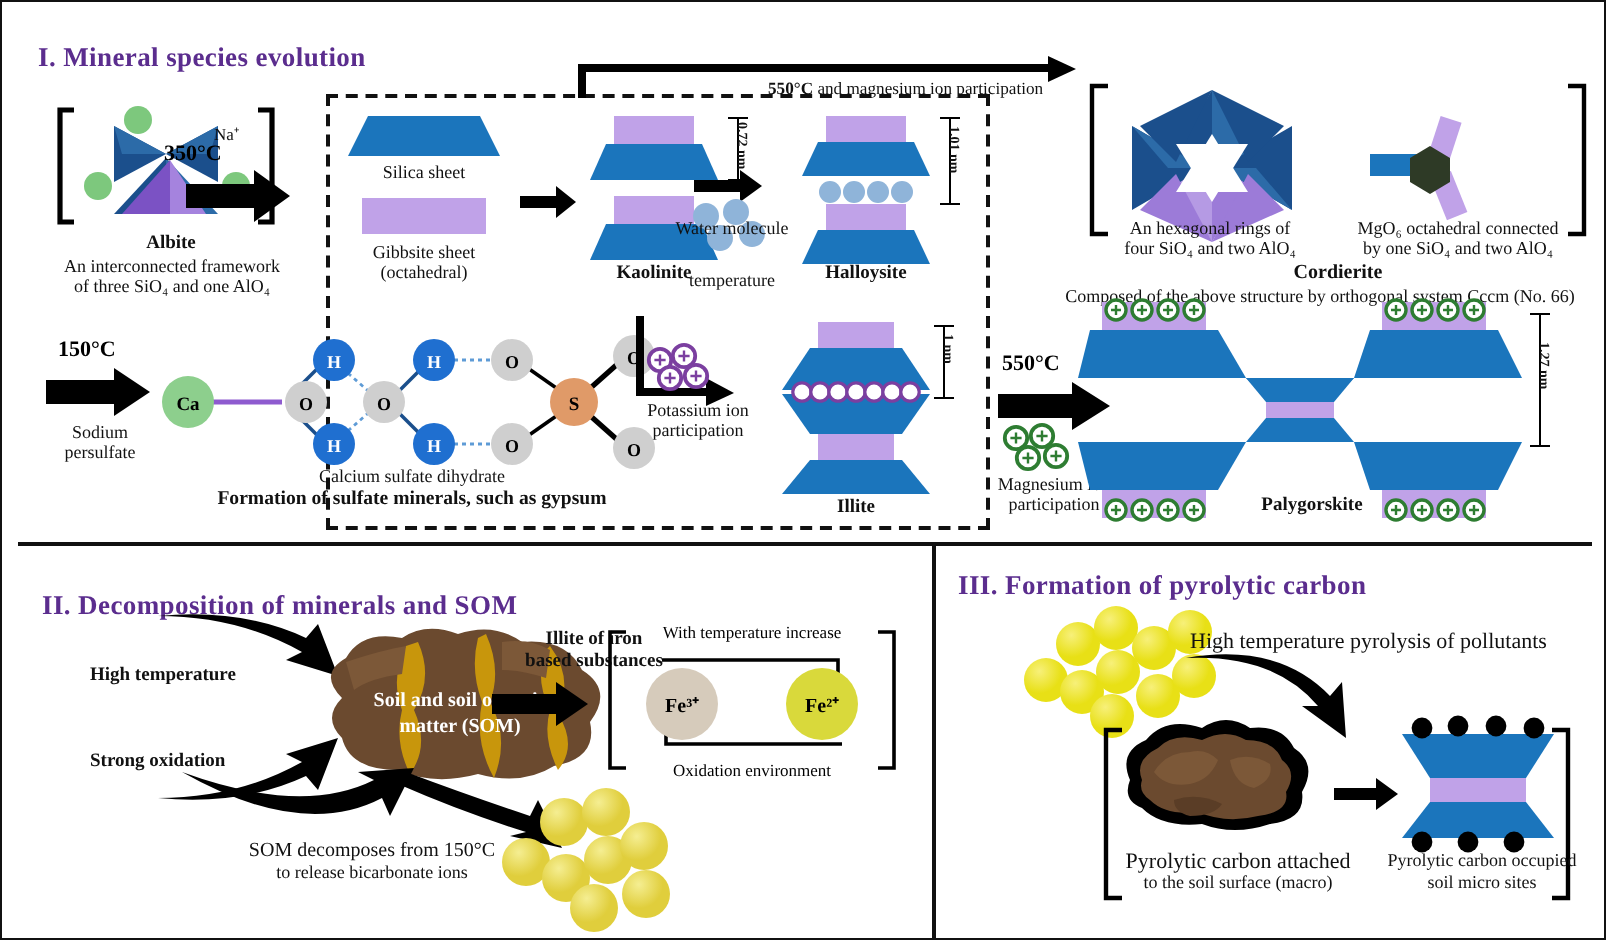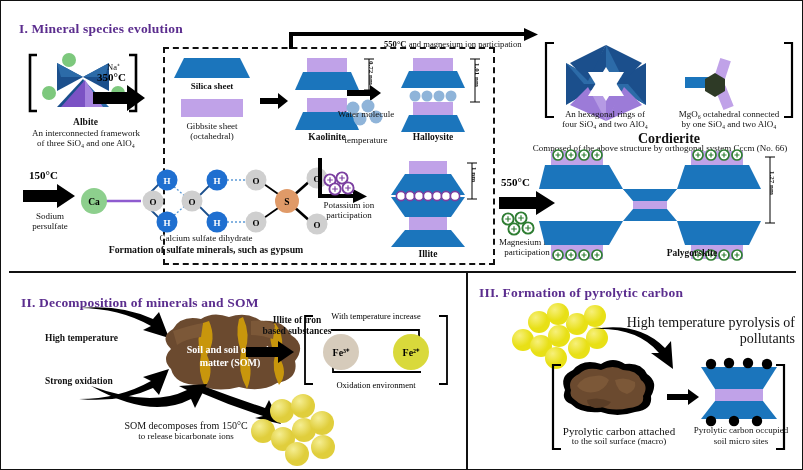--- a/index.html
+++ b/index.html
@@ -46,35 +46,35 @@
       <circle cx="46" cy="11" r="7" fill="#7DC87D"></circle>
       <circle cx="26" cy="44" r="7" fill="#7DC87D"></circle>
       <circle cx="95" cy="44" r="7" fill="#7DC87D"></circle>
     </svg>
     <div class="abs" style="left:84px;top:12px;font-size:8.5px;font-family:'Liberation Serif',serif;">Na⁺</div>
   </div>
   <div class="abs lbl-b" style="left:17px;top:116px;width:135px;">Albite</div>
   <div class="abs lbl" style="left:6px;top:127px;width:158px;">An interconnected framework</div>
   <div class="abs lbl" style="left:6px;top:137px;width:158px;">of three SiO₄ and one AlO₄</div>
 
-  <div class="abs temp" style="left:96px;top:70px;">350°C</div>
+  <div class="abs temp" style="left:81px;top:70px;">350°C</div>
   <div class="abs" style="left:92px;top:84px;">
     <svg width="52" height="26" viewBox="0 0 52 26">
       <polygon points="0,7 34,7 34,0 52,13 34,26 34,19 0,19" fill="#000"></polygon>
     </svg>
   </div>
 
   <div class="dashbox" style="left:162px;top:46px;width:332px;height:218px;"></div>
 
   <div class="abs" style="left:173px;top:57px;">
     <svg width="76" height="20" viewBox="0 0 76 20">
         <polygon points="10,0 66,0 76,20 0,20" fill="#1B75BC"></polygon>
       </svg>
   </div>
-  <div class="abs lbl" style="left:166px;top:80px;width:90px;font-weight:bold;">Silica sheet</div>
+  <div class="abs lbl" style="left:166px;top:80px;width:90px;">Silica sheet</div>
 
   <div class="abs gibb" style="left:180px;top:98px;width:62px;height:18px;"></div>
   <div class="abs lbl" style="left:166px;top:120px;width:90px;">Gibbsite sheet</div>
   <div class="abs lbl" style="left:166px;top:130px;width:90px;">(octahedral)</div>
 
   <div class="abs" style="left:259px;top:92px;">
     <svg width="28" height="16" viewBox="0 0 28 16">
         <polygon points="0,5 18,5 18,0 28,8 18,16 18,11 0,11" fill="#000"></polygon>
       </svg>
   </div>
@@ -178,21 +178,21 @@
       <rect x="32" y="0" width="11" height="20" fill="#C0A2E8" transform="rotate(18 37 10)"></rect>
       <rect x="0" y="18" width="24" height="11" fill="#1B75BC"></rect>
       <rect x="34" y="28" width="11" height="22" fill="#C0A2E8" transform="rotate(-22 39 39)"></rect>
       <polygon points="30,14 40,20 40,32 30,38 20,32 20,20" fill="#2E3A26"></polygon>
     </svg>
   </div>
   <div class="abs lbl" style="left:544px;top:108px;width:120px;">An hexagonal rings of</div>
   <div class="abs lbl" style="left:544px;top:118px;width:120px;">four SiO₄ and two AlO₄</div>
   <div class="abs lbl" style="left:662px;top:108px;width:132px;">MgO₆ octahedral connected</div>
   <div class="abs lbl" style="left:662px;top:118px;width:132px;">by one SiO₄ and two AlO₄</div>
-  <div class="abs lbl-b" style="left:543px;top:130px;width:250px;font-size:14px;">Cordierite</div>
+  <div class="abs lbl-b" style="left:543px;top:130px;width:250px;font-size:10px;">Cordierite</div>
   <div class="abs lbl" style="left:515px;top:142px;width:288px;">Composed of the above structure by orthogonal system Cccm (No. 66)</div>
 
   <div class="abs temp" style="left:28px;top:168px;">150°C</div>
   <div class="abs" style="left:22px;top:183px;">
     <svg width="52" height="24" viewBox="0 0 52 24">
         <polygon points="0,6 34,6 34,0 52,12 34,24 34,18 0,18" fill="#000"></polygon>
       </svg>
   </div>
   <div class="abs lbl" style="left:14px;top:210px;width:70px;">Sodium</div>
   <div class="abs lbl" style="left:14px;top:220px;width:70px;">persulfate</div>
@@ -373,21 +373,21 @@
     </svg>
   </div>
   <div class="abs" style="left:764px;top:155px;">
     <svg width="10" height="68" viewBox="0 0 10 68">
       <line x1="5" y1="1" x2="5" y2="67" stroke="#000" stroke-width="1"></line>
       <line x1="0" y1="1" x2="10" y2="1" stroke="#000" stroke-width="1"></line>
       <line x1="0" y1="67" x2="10" y2="67" stroke="#000" stroke-width="1"></line>
     </svg>
   </div>
   <div class="abs vert" style="left:767px;top:170px;">1.27 nm</div>
-  <div class="abs lbl-b" style="left:600px;top:247px;width:110px;padding-left:36px;">Palygorskite</div>
+  <div class="abs lbl-b" style="left:600px;top:247px;width:110px;">Palygorskite</div>
 
   <div class="abs sec-title" style="left:20px;top:284px;margin-top:10px;">II. Decomposition of minerals and SOM</div>
 
   <div class="abs lbl-b" style="left:44px;top:332px;width:110px;text-align:left;font-size:9.5px;">High temperature</div>
   <div class="abs lbl-b" style="left:44px;top:375px;width:110px;text-align:left;font-size:9.5px;">Strong oxidation</div>
 
   <div class="abs" style="left:78px;top:305px;">
     <svg width="90" height="32" viewBox="0 0 90 32">
       <path d="M0 2 Q40 2 72 20 L64 24 L90 32 L80 6 L74 13 Q42 -2 0 2 Z" fill="#000"></path>
     </svg>
@@ -479,21 +479,21 @@
       <circle cx="30" cy="40" r="11" fill="url(#gy2)"></circle>
       <circle cx="47" cy="8" r="11" fill="url(#gy2)"></circle>
       <circle cx="48" cy="30" r="11" fill="url(#gy2)"></circle>
       <circle cx="45" cy="52" r="11" fill="url(#gy2)"></circle>
       <circle cx="66" cy="18" r="11" fill="url(#gy2)"></circle>
       <circle cx="68" cy="42" r="11" fill="url(#gy2)"></circle>
       <circle cx="86" cy="32" r="11" fill="url(#gy2)"></circle>
       <circle cx="84" cy="10" r="11" fill="url(#gy2)"></circle>
     </svg>
   </div>
-  <div class="abs lbl" style="left:594px;top:314px;width:200px;text-align:right;font-size:14px;">High temperature pyrolysis of pollutants</div>
+  <div class="abs lbl" style="left:594px;top:314px;width:200px;text-align:left;font-size:11px;">High temperature pyrolysis of pollutants</div>
   <div class="abs" style="left:592px;top:322px;">
     <svg width="86" height="48" viewBox="0 0 86 48">
       <path d="M0 6 Q44 4 66 30 L58 30 L80 46 L78 18 L72 25 Q46 -2 0 6 Z" fill="#000"></path>
     </svg>
   </div>
 
   <div class="abs" style="left:550px;top:362px;">
     <svg width="235" height="88" viewBox="0 0 235 88">
       <path d="M10 2 L2 2 L2 86 L10 86" fill="none" stroke="#000" stroke-width="2.2"></path>
       <path d="M225 2 L233 2 L233 86 L225 86" fill="none" stroke="#000" stroke-width="2.2"></path>

